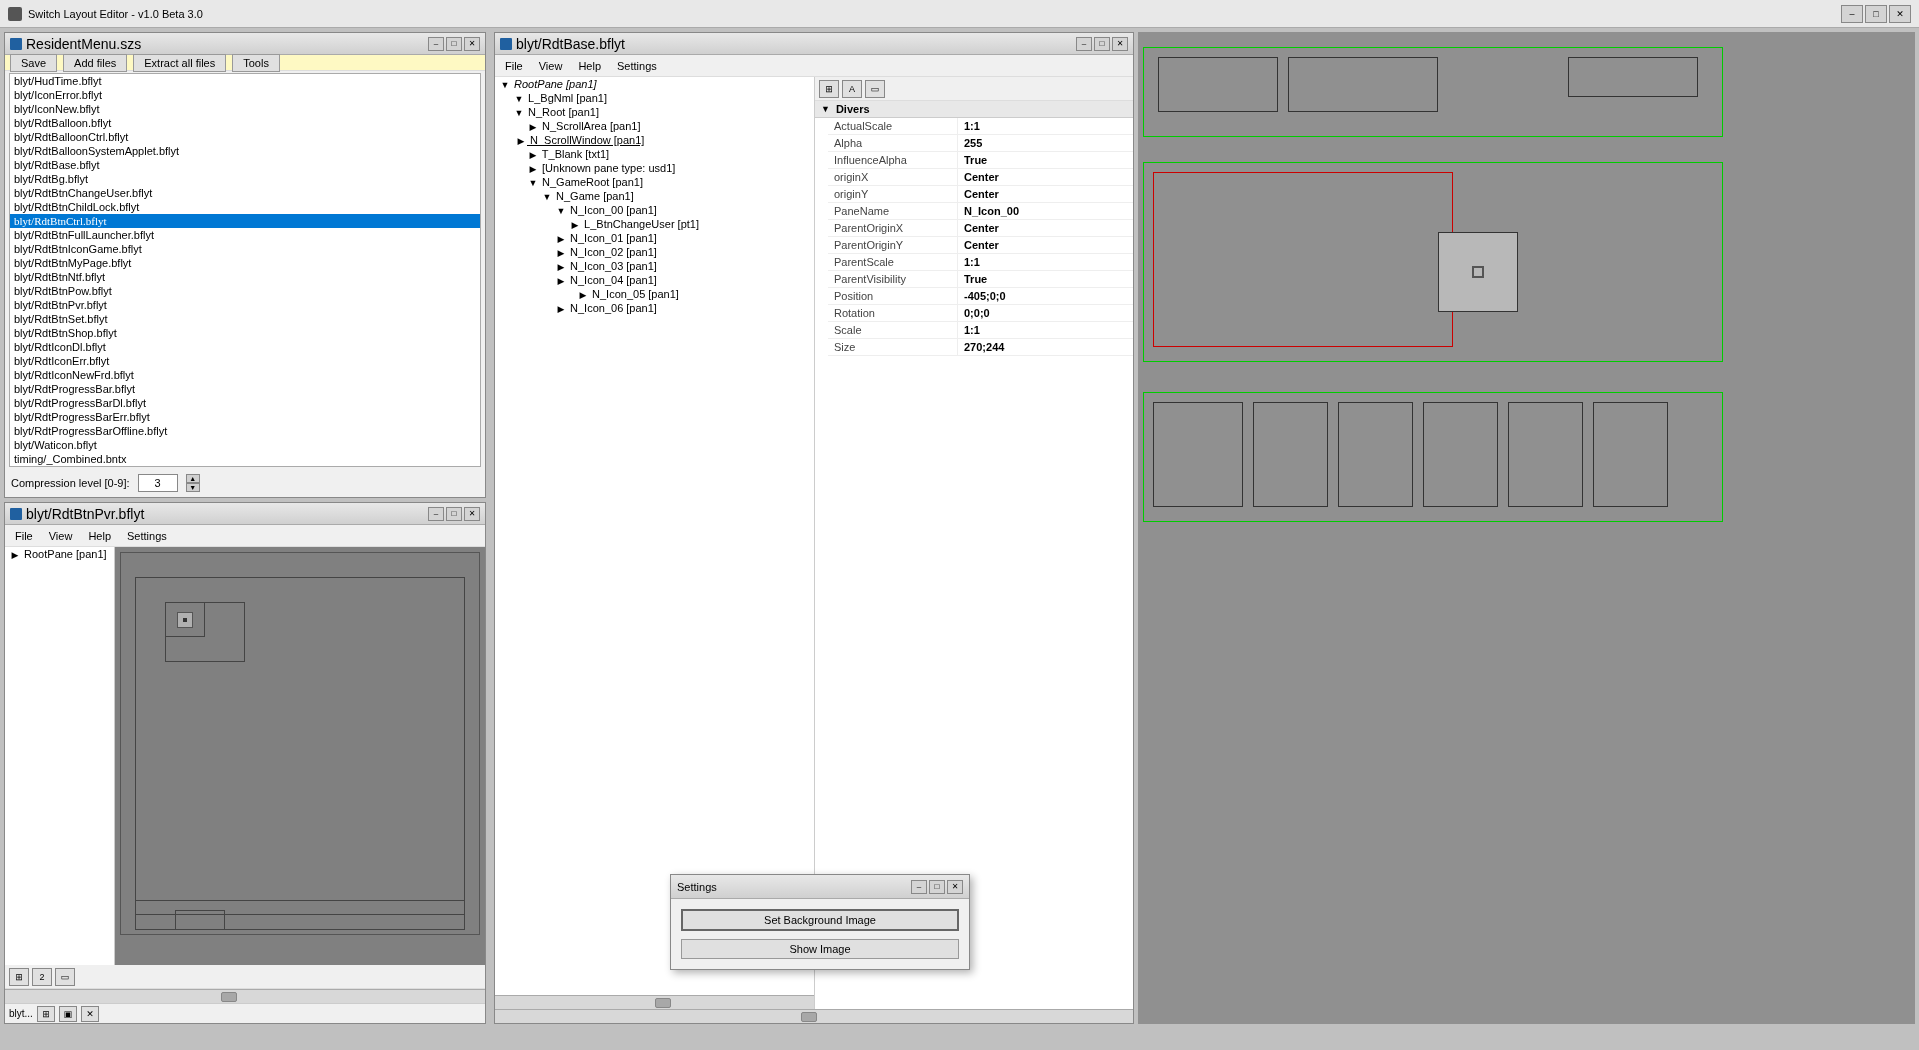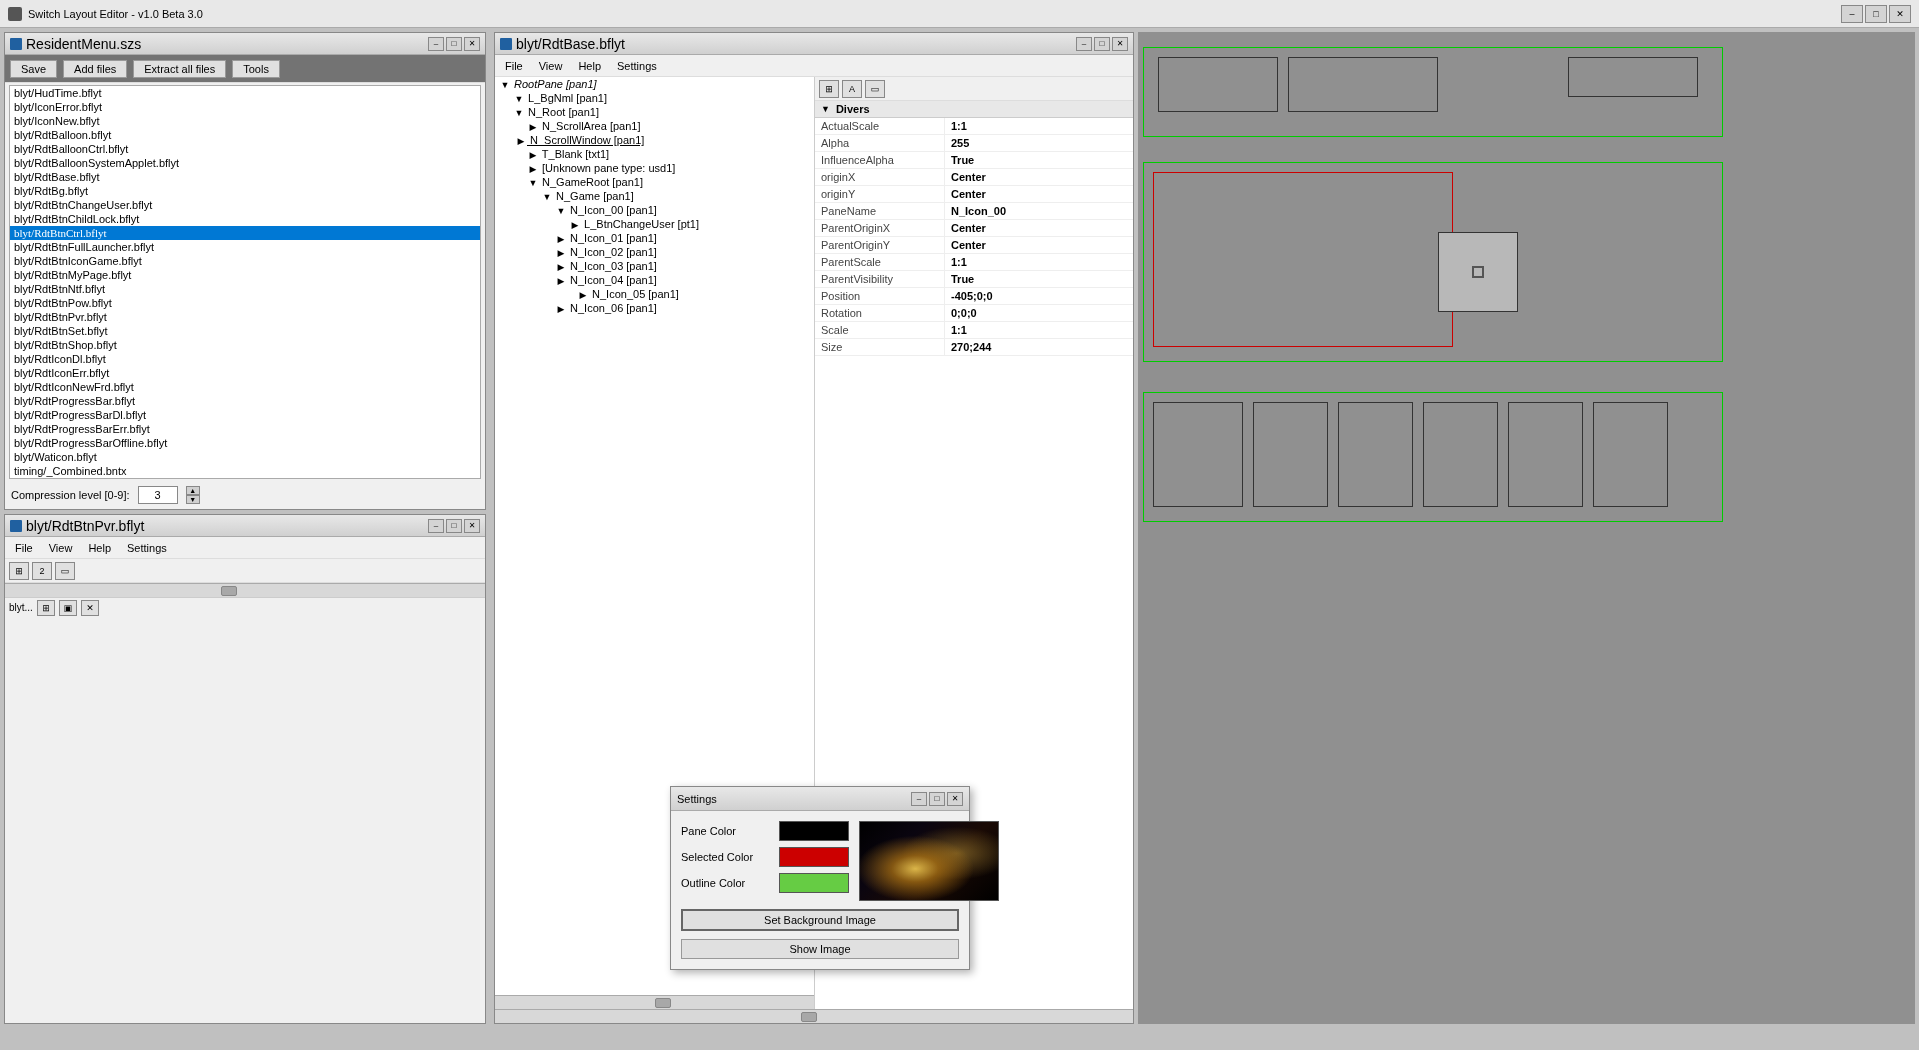--- a/index.html
+++ b/index.html
@@ -109,24 +109,24 @@
       display: flex;
       align-items: center;
       justify-content: center;
     }
 
     
     .toolbar {
       display: flex;
       align-items: center;
       padding: 3px 5px;
-      background: #737373;
+      background: #fef9c3;
       border-bottom: 1px solid #ddd;
       gap: 6px;
-      height: 28px;
+      height: 16px;
     }
     .toolbar-btn {
       padding: 2px 10px;
       background: #e0e0e0;
       border: 1px solid #999;
       cursor: pointer;
       font-size: 11px;
     }
 
     
@@ -221,20 +221,21 @@
     
     .props-table {
       flex: 1;
       background: white;
       overflow: auto;
     }
     .prop-row {
       display: flex;
       border-bottom: 1px solid #eee;
       font-size: 11px;
+      margin-left: 13px;
     }
     .prop-section {
       background: #e8e8e8;
       padding: 2px 6px;
       font-weight: bold;
       font-size: 11px;
       border-bottom: 1px solid #ccc;
       display: flex;
       align-items: center;
       gap: 4px;
@@ -482,20 +483,40 @@
             <div class="win-btn close">✕</div>
           </div>
         </div>
         <div class="panel-sub-menu">
           <span class="sub-menu-item">File</span>
           <span class="sub-menu-item">View</span>
           <span class="sub-menu-item">Help</span>
           <span class="sub-menu-item">Settings</span>
         </div>
 
+        <div style="display:flex;flex:1;min-height:0;">
+          <div style="width:110px;flex-shrink:0;background:white;border-right:1px solid #ccc;overflow:auto;font-size:11px;">
+            <div class="tree-node">
+              <span class="tree-expander">▶</span>
+              <span>RootPane [pan1]</span>
+            </div>
+          </div>
+          <div class="pvr-canvas" style="flex:1;position:relative;">
+
+            <div style="position:absolute;top:5px;left:5px;right:5px;bottom:30px;border:1px solid #555;background:transparent;"></div>
+            <div style="position:absolute;top:30px;left:20px;right:20px;bottom:50px;border:1px solid #444;background:transparent;"></div>
+            <div style="position:absolute;top:55px;left:50px;width:80px;height:60px;border:1px solid #444;background:transparent;"></div>
+            <div style="position:absolute;top:55px;left:50px;width:40px;height:35px;border:1px solid #444;background:transparent;"></div>
+            <div style="position:absolute;top:65px;left:62px;width:16px;height:16px;border:1px solid #555;background:#b0b0b0;">
+              <div style="position:absolute;top:50%;left:50%;transform:translate(-50%,-50%);width:4px;height:4px;background:#333;"></div>
+            </div>
+            <div style="position:absolute;bottom:35px;left:20px;right:20px;height:30px;border:1px solid #444;background:transparent;"></div>
+            <div style="position:absolute;bottom:35px;left:60px;width:50px;height:20px;border:1px solid #444;background:transparent;"></div>
+          </div>
+        </div>
         <div class="small-toolbar">
           <div class="small-btn">⊞</div>
           <div class="small-btn">2</div>
           <div class="small-btn">▭</div>
         </div>
         <div class="panel-hscroll">
           <div class="panel-hscroll-thumb" style="left:45%;"></div>
         </div>
 
         <div class="status-bar">
@@ -666,44 +687,18 @@
   <div class="settings-dialog" style="position:fixed;bottom:80px;left:670px;z-index:200;">
     <div class="dialog-title-bar">
       <span>Settings</span>
       <div class="window-controls">
         <div class="win-btn">–</div>
         <div class="win-btn">□</div>
         <div class="win-btn close">✕</div>
       </div>
     </div>
     <div class="dialog-content">
-      <div class="dialog-image-area">
-        <div class="dialog-colors-col">
-          <div class="color-row">
-            <span class="color-label">Pane Color</span>
-            <div class="color-swatch black"></div>
-          </div>
-          <div style="height:6px;"></div>
-          <div class="color-row">
-            <span class="color-label">Selected Color</span>
-            <div class="color-swatch red"></div>
-          </div>
-          <div style="height:6px;"></div>
-          <div class="color-row">
-            <span class="color-label">Outline Color</span>
-            <div class="color-swatch green"></div>
-          </div>
-        </div>
-
-        <div class="dialog-img-col" style="
-          background: 
-            radial-gradient(ellipse at 40% 60%, rgba(240,200,80,0.9) 0%, rgba(180,120,20,0.7) 20%, transparent 50%),
-            radial-gradient(ellipse at 70% 40%, rgba(200,160,60,0.5) 0%, transparent 40%),
-            linear-gradient(135deg, #000 0%, #0a0510 30%, #1a0a05 60%, #000 100%);
-        ">
-        </div>
-      </div>
       <button class="dialog-button primary">Set Background Image</button>
       <button class="dialog-button">Show Image</button>
     </div>
   </div>
 
 </div>
 
 </body></html>

